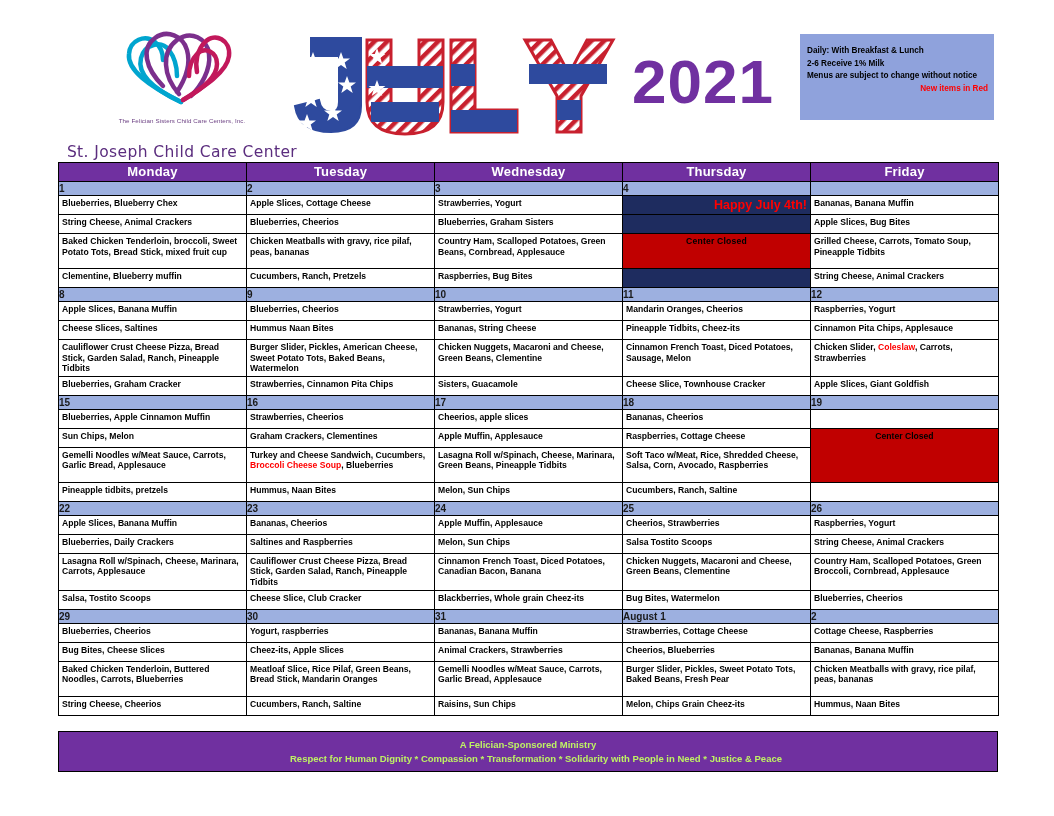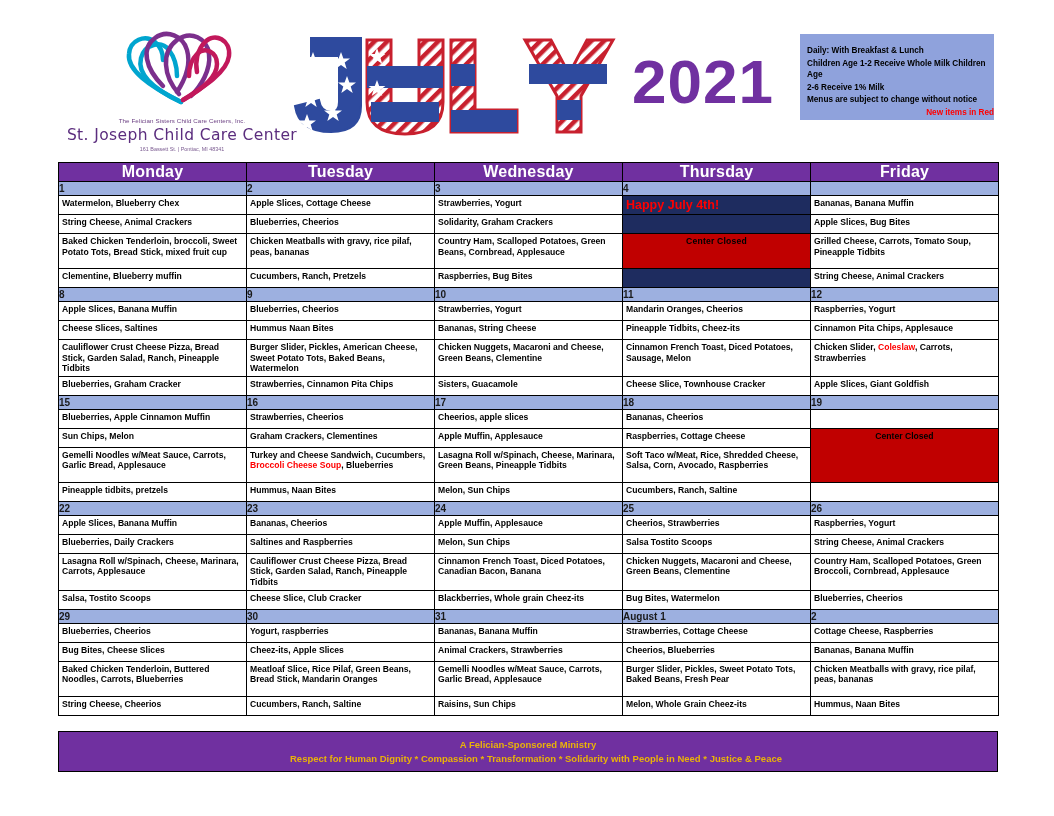--- a/index.html
+++ b/index.html
@@ -19,95 +19,95 @@
     position:absolute;left:62px;top:20px;width:240px;height:140px;
     display:flex;flex-direction:column;align-items:center;justify-content:flex-start;
   }
   .logo-mark{position:relative;width:150px;height:92px;margin-top:4px;}
   .logo-mark svg{display:block;}
   .logo-sub{
     font-size:6.2px;color:#6b3f82;letter-spacing:.1px;margin-top:1px;
     font-family:"Liberation Sans", sans-serif;white-space:nowrap;
   }
   .logo-name{
-    font-size:15.5px;color:#5b2d7e;letter-spacing:.4px;margin-top:2px;
+    font-size:15.5px;color:#5b2d7e;letter-spacing:.4px;margin-top:19px;
     font-family:"DejaVu Sans", sans-serif;white-space:nowrap;
   }
   .logo-addr{font-size:5.4px;color:#7a5a90;margin-top:2px;white-space:nowrap;}
 
   
   .july-art{position:absolute;left:283px;top:28px;width:340px;height:118px;}
   .july-art svg{display:block;}
 
   .year{
     position:absolute;left:632px;top:46px;
     font-size:62px;font-weight:bold;color:#7030A0;
     font-family:"Liberation Sans", sans-serif;letter-spacing:1px;
   }
 
   .info-box{
     position:absolute;left:800px;top:34px;width:194px;height:86px;
     background:#8FA2DC;
-    padding:11px 0 0 7px;box-sizing:border-box;
+    padding:11px 6px 0 7px;box-sizing:border-box;
   }
   .info-box p{
     margin:0 0 1px 0;font-size:8.2px;font-weight:bold;color:#000;
     line-height:11.6px;
   }
   .info-box p.red{color:#FF0000;text-align:right;}
 
   
   .cal{
     position:absolute;left:58px;top:162px;
     width:940px;
     border-collapse:collapse;
     table-layout:fixed;
   }
   .cal col.c{width:188px;}
   .cal th,.cal td{border:1px solid #000;padding:0;vertical-align:top;}
 
   .dayhead{
     background:#7030A0;color:#fff;text-align:center;
-    font-size:16px;font-weight:bold;height:18px;line-height:18px;
+    font-size:13px;font-weight:bold;height:18px;line-height:18px;
     letter-spacing:.2px;
   }
   .datecell{
     background:#9DB0E0;color:#1a1a1a;font-size:10px;font-weight:bold;
     height:13px;line-height:13px;padding-left:3px;
     border-left:1px solid #000;border-right:1px solid #000;
   }
 
   .mealrow td{
     font-size:8.6px;font-weight:bold;color:#000;
     padding:2px 3px 2px 3px;line-height:10.6px;
   }
   .r1 td,.r2 td,.r4 td{height:14px;}
   .r3 td{height:30px;}
   .new{color:#FF0000;}
 
   .closed-navy{background:#1E2C5F;}
   .closed-navy.with-text{
-    color:#FF0000;text-align:left;font-size:12.5px;font-weight:bold;
+    color:#FF0000;text-align:right;font-size:12.5px;font-weight:bold;
     vertical-align:middle;
   }
   .closed-red{
     background:#C00000;color:#fff;text-align:center;
     font-size:21px;font-weight:bold;vertical-align:middle;
     letter-spacing:.2px;
   }
   .closed-red-19{
     background:#C00000;color:#fff;text-align:center;
     font-size:20px;font-weight:bold;vertical-align:middle;
   }
   .blank{background:#fff;}
 
   
   .footer{
     position:absolute;left:58px;top:731px;width:940px;height:41px;
-    background:#7030A0;color:#eab308;text-align:center;box-sizing:border-box;
+    background:#7030A0;color:#bef264;text-align:center;box-sizing:border-box;
     border:1px solid #000;
     display:flex;flex-direction:column;align-items:center;justify-content:center;
   }
   .footer .l1{font-size:9.5px;font-weight:bold;line-height:14px;}
   .footer .l2{font-size:9.5px;font-weight:bold;line-height:14px;margin-left:16px;}
 </style>
 </head>
 <body>
 
 <div class="page">
@@ -167,21 +167,20 @@
         <path d="M242 12 L268 12 L286 46 L304 12 L330 12 L298 68 L298 104 L274 104 L274 68 Z" fill="url(#redstripe)" stroke="#C8202E" stroke-width="3"></path>
         <rect x="246" y="36" width="78" height="20" fill="#2E4A9E"></rect>
         <rect x="274" y="72" width="24" height="20" fill="#2E4A9E"></rect>
       </svg>
     </div>
 
     <div class="year">2021</div>
 
     <div class="info-box">
       <p>Daily:  With Breakfast &amp; Lunch</p>
-      <p>Children Age 1-2 Receive Whole Milk Children Age</p>
       <p>2-6 Receive 1% Milk</p>
       <p>Menus are subject to change without notice</p>
       <p class="red">New items in Red</p>
     </div>
   </div>
 
   <table class="cal" id="cal-table">
     <colgroup>
       <col class="c">
         <col class="c">
@@ -200,30 +199,30 @@
     </thead>
     <tbody id="cal-body">
         <tr>
           <td class="datecell">1</td>
           <td class="datecell">2</td>
           <td class="datecell">3</td>
           <td class="datecell">4</td>
           <td class="datecell">&nbsp;</td>
         </tr>
         <tr class="mealrow r1">
-          <td>Watermelon, Blueberry Chex</td>
+          <td>Blueberries, Blueberry Chex</td>
           <td>Apple Slices, Cottage Cheese</td>
           <td>Strawberries, Yogurt</td>
           <td class="closed-navy with-text">Happy July 4th!</td>
           <td>Bananas, Banana Muffin</td>
         </tr>
         <tr class="mealrow r2">
           <td>String Cheese, Animal Crackers</td>
           <td>Blueberries, Cheerios</td>
-          <td>Solidarity, Graham Crackers</td>
+          <td>Blueberries, Graham Sisters</td>
           <td class="closed-navy">&nbsp;</td>
           <td>Apple Slices, Bug Bites</td>
         </tr>
         <tr class="mealrow r3">
           <td>Baked Chicken Tenderloin, broccoli, Sweet Potato Tots, Bread Stick, mixed fruit cup</td>
           <td>Chicken Meatballs with gravy, rice pilaf, peas, bananas</td>
           <td>Country Ham, Scalloped Potatoes, Green Beans, Cornbread, Applesauce</td>
           <td class="closed-red">Center Closed</td>
           <td>Grilled Cheese, Carrots, Tomato Soup, Pineapple Tidbits</td>
         </tr>
@@ -363,21 +362,21 @@
           <td>Baked Chicken Tenderloin, Buttered Noodles, Carrots, Blueberries</td>
           <td>Meatloaf Slice, Rice Pilaf, Green Beans, Bread Stick, Mandarin Oranges</td>
           <td>Gemelli Noodles w/Meat Sauce, Carrots, Garlic Bread, Applesauce</td>
           <td>Burger Slider, Pickles, Sweet Potato Tots, Baked Beans, Fresh Pear</td>
           <td>Chicken Meatballs with gravy, rice pilaf, peas, bananas</td>
         </tr>
         <tr class="mealrow r4">
           <td>String Cheese, Cheerios</td>
           <td>Cucumbers, Ranch, Saltine</td>
           <td>Raisins, Sun Chips</td>
-          <td>Melon, Whole Grain Cheez-its</td>
+          <td>Melon, Chips Grain Cheez-its</td>
           <td>Hummus, Naan Bites</td>
         </tr>
       </tbody>
   </table>
 
   <div class="footer">
     <div class="l1">A Felician-Sponsored Ministry</div>
     <div class="l2">Respect for Human Dignity * Compassion * Transformation * Solidarity with People in Need * Justice &amp; Peace</div>
   </div>
 

